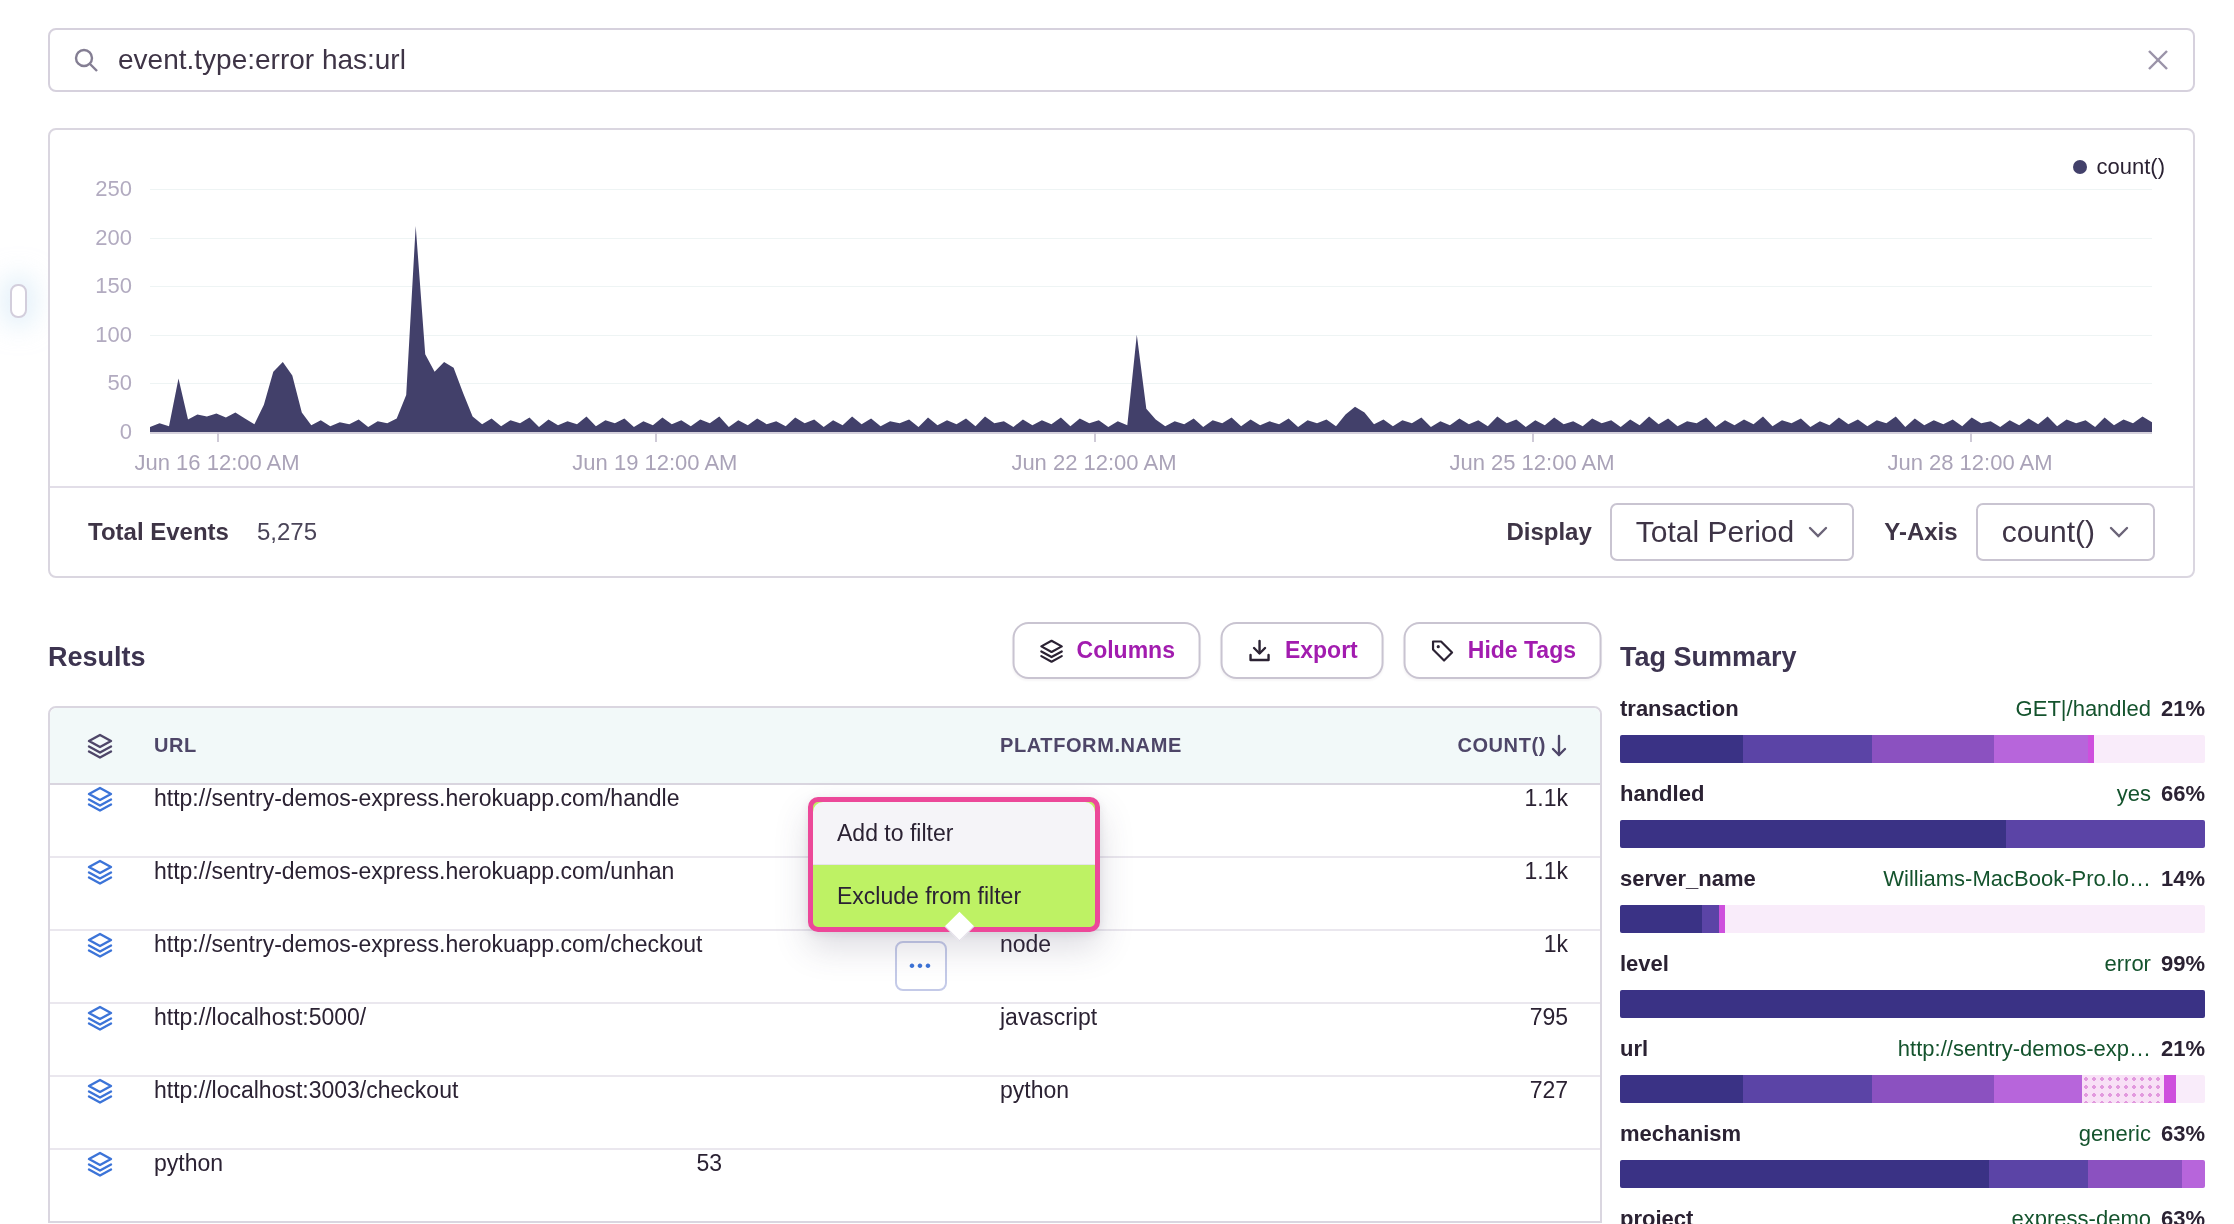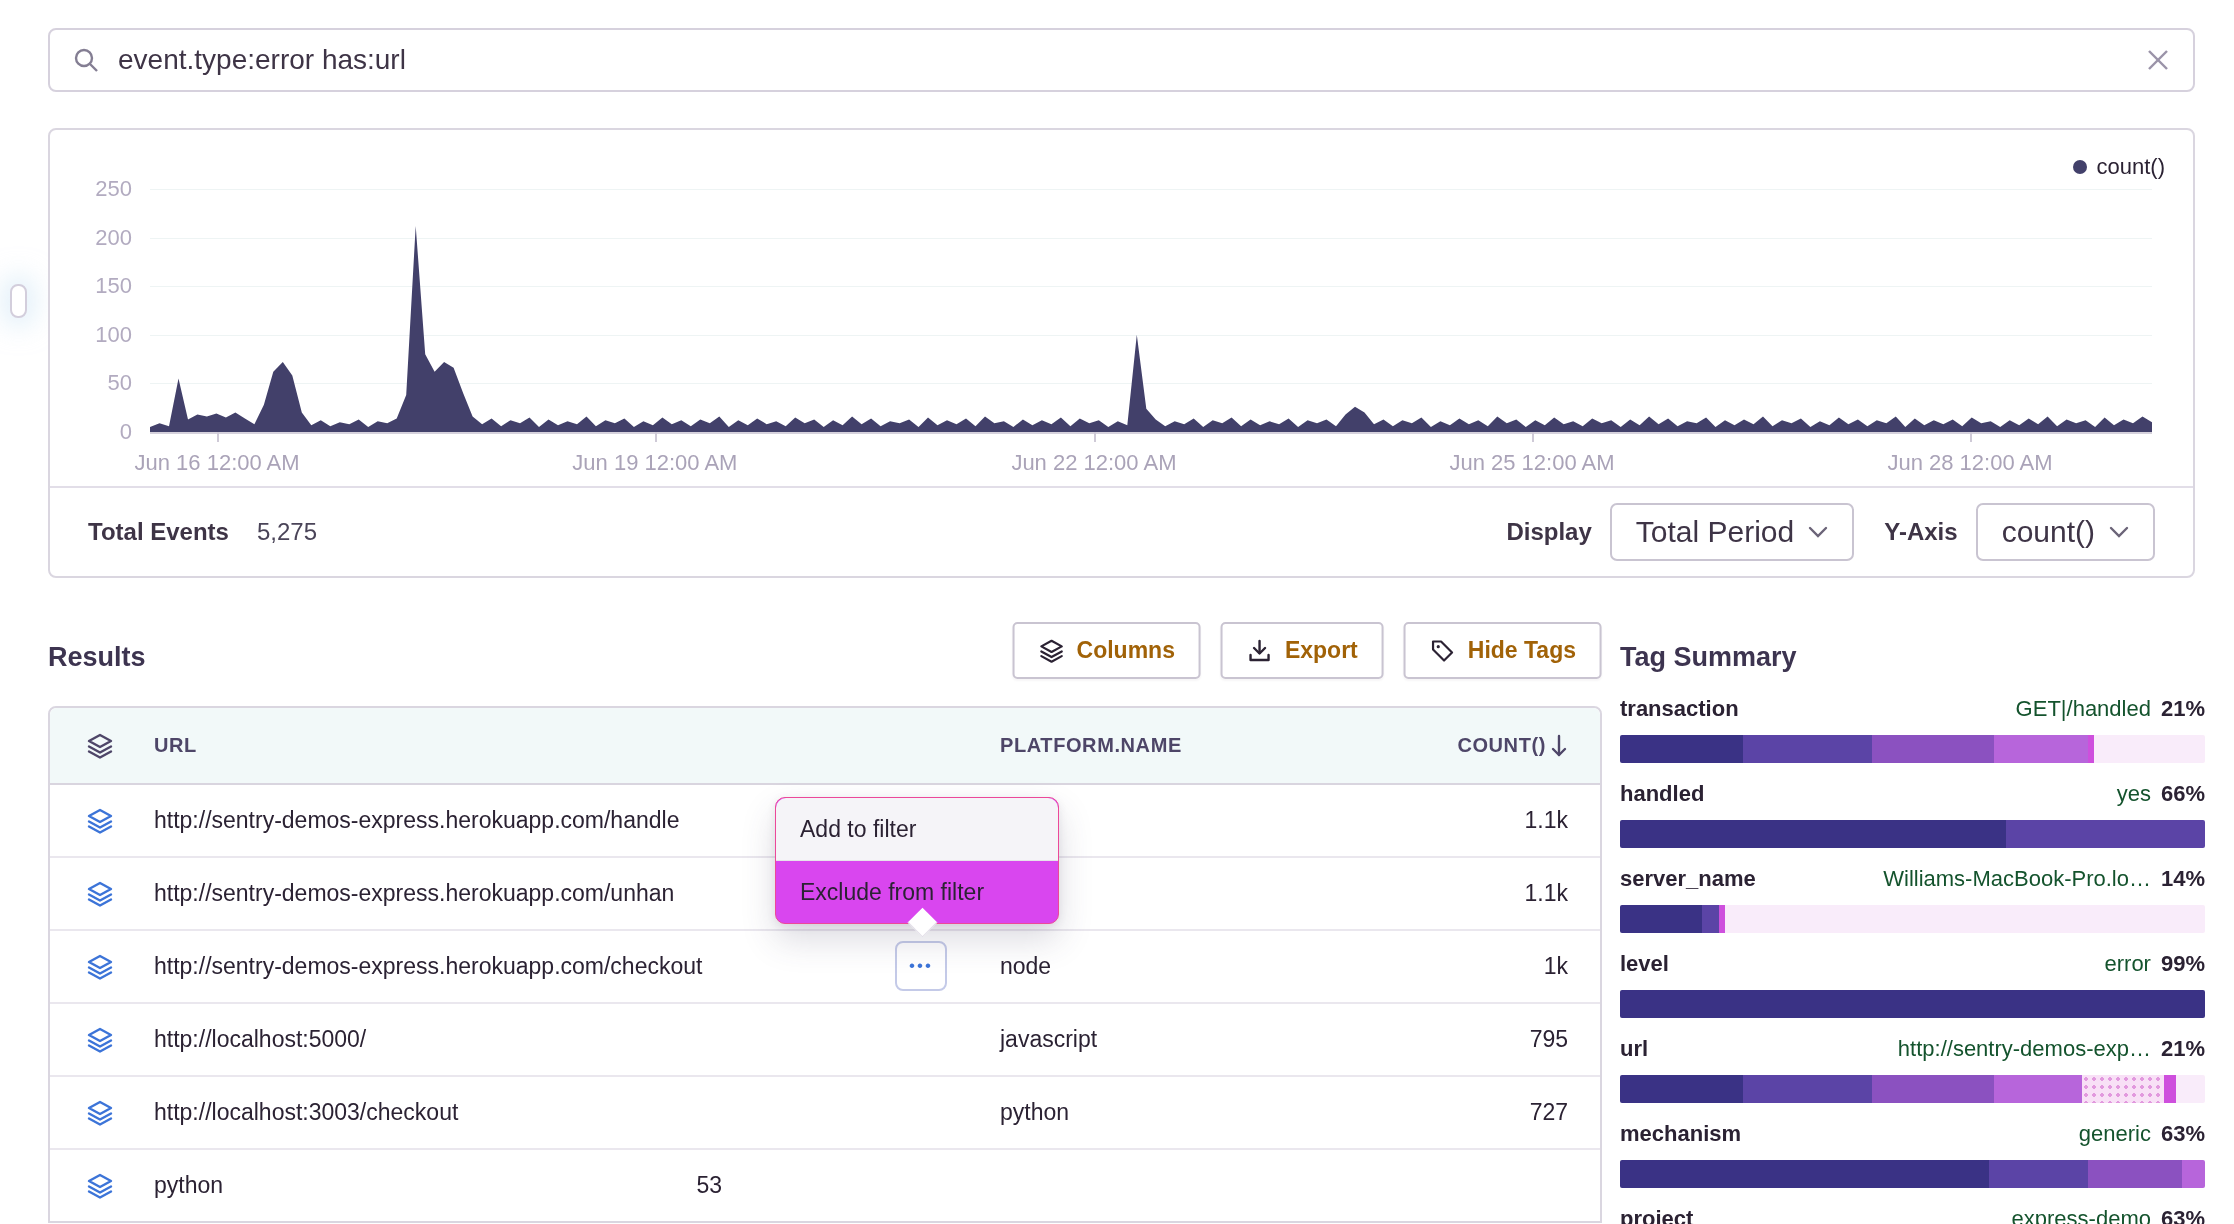--- a/index.html
+++ b/index.html
@@ -35,41 +35,41 @@
   .ctl-label{font-size:24px;font-weight:bold;color:#3e3446;margin-right:18px;}
   .select-btn{display:flex;align-items:center;justify-content:center;gap:14px;height:58px;padding:0 24px;
     background:#fff;border:2px solid #c9c4d1;border-radius:7px;font-size:30px;color:#3e3446;
     font-family:inherit;cursor:pointer;margin-right:30px;}
   .select-btn:last-child{margin-right:0;}
   
   .results-title{position:absolute;left:48px;top:642px;font-size:27px;font-weight:bold;color:#3d3450;}
   .tag-title{position:absolute;left:1620px;top:642px;font-size:27px;font-weight:bold;color:#3d3450;}
   .toolbar{position:absolute;top:622px;left:1602px;transform:translateX(-100%);display:flex;gap:20px;}
   .tb-btn{display:flex;align-items:center;gap:12px;height:57px;padding:12px 24px;background:#fff;
-    border:2px solid #c9c4d1;border-radius:5px;font-size:23px;font-weight:bold;color:#a16207;
+    border:2px solid #c9c4d1;border-radius:16px;font-size:23px;font-weight:bold;color:#a21caf;
     font-family:inherit;cursor:pointer;box-shadow:0 2px 2px rgba(43,34,51,.04);}
   
   .table-wrap{position:absolute;left:48px;top:706px;width:1554px;box-sizing:border-box;
     border:2px solid #dad6e0;border-radius:8px 8px 0 0;background:#fff;}
   .thead{display:flex;align-items:center;height:75px;background:#f2f9f9;border-bottom:2px solid #d9d5df;
     border-radius:7px 7px 0 0;}
-  .trow{display:flex;align-items:center;height:71px;border-bottom:2px solid #eae7ee;font-size:23px;}
+  .trow{display:flex;align-items:flex-start;height:71px;border-bottom:2px solid #eae7ee;font-size:23px;}
   .trow:last-child{border-bottom:none;}
   .c-icon{width:104px;padding-left:36px;box-sizing:border-box;flex:none;}
   .c-url{flex:1;min-width:0;white-space:nowrap;overflow:hidden;}
   .c-plat{width:346px;flex:none;}
   .c-count{width:222px;flex:none;text-align:right;}
   .thead .hlabel{font-size:20px;font-weight:bold;color:#4e4668;letter-spacing:.6px;}
   .thead .c-count{display:flex;justify-content:flex-end;align-items:center;gap:4px;}
   .pad-right{width:32px;flex:none;}
   
   .ellipsis-btn{position:absolute;left:845px;top:233px;width:52px;height:50px;background:#fff;
     border:2px solid #c4cae8;border-radius:8px;color:#3c74d8;font-size:17px;letter-spacing:2px;
     display:flex;align-items:center;justify-content:center;cursor:pointer;font-family:inherit;}
-  .ctx-menu{position:absolute;left:725px;top:89px;width:282px;background:#d946ef;border:1px solid #ec4899;
+  .ctx-menu{position:absolute;left:758px;top:89px;width:282px;background:#bef264;border:5px solid #ec4899;
     border-radius:10px;box-shadow:0 16px 34px rgba(67,61,93,.18),0 2px 8px rgba(67,61,93,.10);z-index:5;}
   .ctx-item{height:62px;display:flex;align-items:center;padding-left:24px;font-size:23px;color:#2b2233;cursor:pointer;}
   .ctx-item:first-child{background:#f5f4f8;border-radius:10px 10px 0 0;border-bottom:1px solid #e6e3ea;}
   .ctx-tail{position:absolute;left:136px;bottom:-10px;width:20px;height:20px;background:#fff;
     transform:rotate(45deg);border-right:1px solid #e2dee8;border-bottom:1px solid #e2dee8;}
   
   .tags{position:absolute;left:1620px;top:696px;width:585px;}
   .tag-entry{position:absolute;left:0;width:585px;}
   .tag-labels{display:flex;align-items:baseline;font-size:22px;}
   .tag-name{font-weight:bold;color:#2b2233;}

